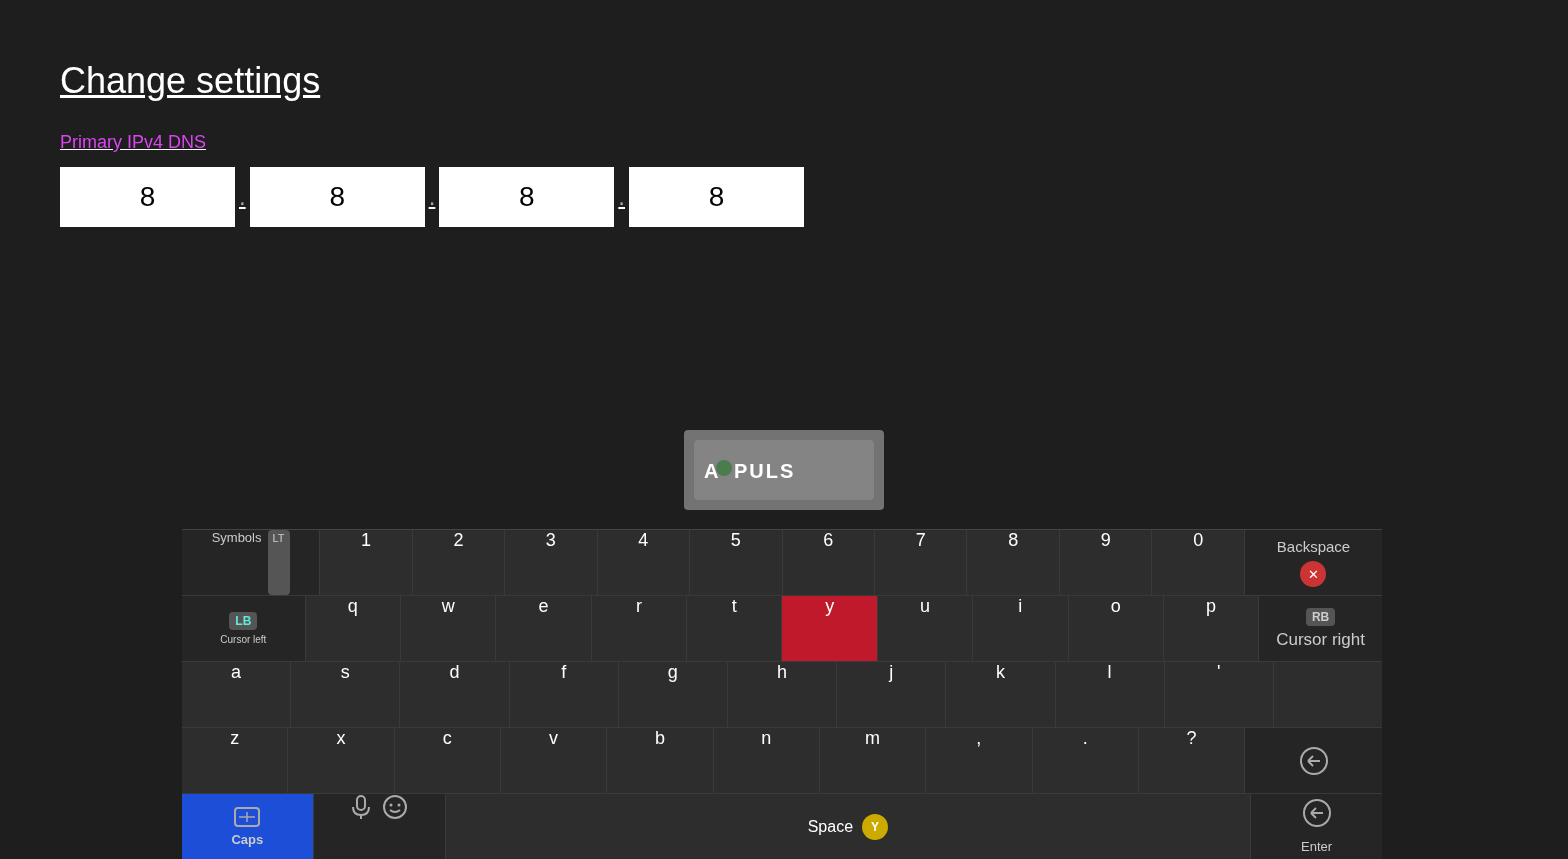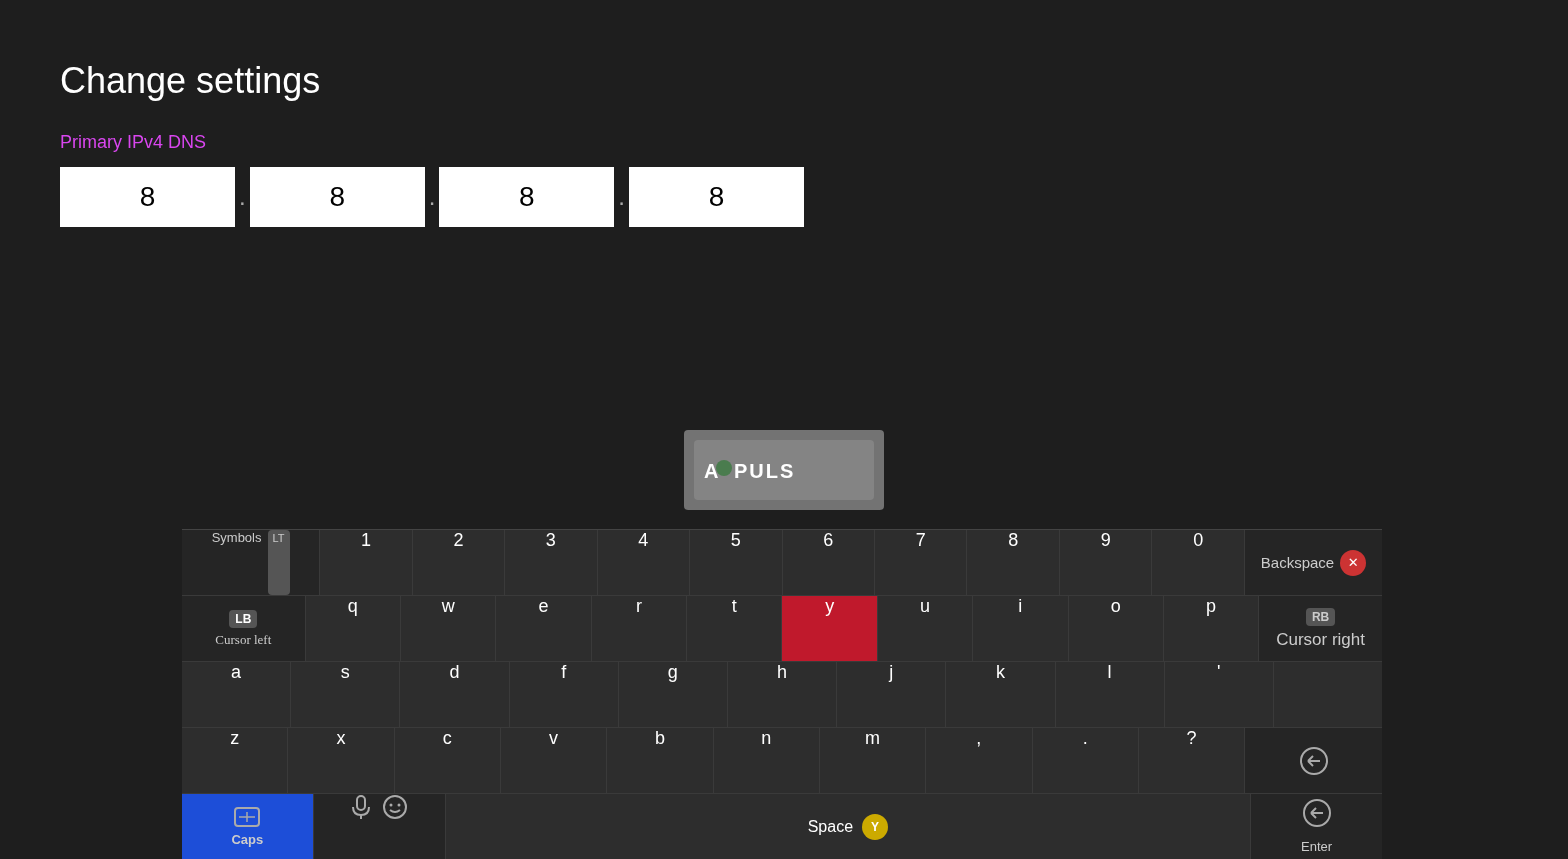--- a/index.html
+++ b/index.html
@@ -9,20 +9,21 @@
       height: 859px;
       background-color: #1e1e1e;
       font-family: 'Segoe UI', Arial, sans-serif;
       color: #ffffff;
       overflow: hidden;
       position: relative;
     }
 
     .main-content {
       padding: 60px 60px 0 60px;
+      text-decoration: underline;
     }
 
     .page-title {
       font-size: 36px;
       font-weight: 300;
       color: #ffffff;
       margin-bottom: 30px;
     }
 
     .dns-label {
@@ -186,21 +187,21 @@
       font-size: 13px;
       color: white;
     }
 
     .lb-badge {
       background: #555;
       border-radius: 4px;
       padding: 2px 6px;
       font-size: 12px;
       font-weight: bold;
-      color: #ffffff;
+      color: #5eead4;
     }
 
     .rb-badge {
       background: #555;
       border-radius: 4px;
       padding: 2px 6px;
       font-size: 12px;
       font-weight: bold;
       color: #ccc;
       text-align: center;
@@ -259,30 +260,30 @@
     <div class="key">1</div>
     <div class="key">2</div>
     <div class="key">3</div>
     <div class="key">4</div>
     <div class="key">5</div>
     <div class="key">6</div>
     <div class="key">7</div>
     <div class="key">8</div>
     <div class="key">9</div>
     <div class="key">0</div>
-    <div class="key key-backspace" style="display:flex;flex-direction:row;gap:6px;align-items:center;">
+    <div class="key key-backspace" style="display:flex;flex-direction:column;gap:6px;align-items:center;">
       <span>Backspace</span>
       <span class="icon-circle-red">✕</span>
     </div>
   </div>
 
   <div class="keyboard-row">
     <div class="key key-special" style="display:flex;flex-direction:column;align-items:center;justify-content:center;gap:4px;">
       <span class="lb-badge">LB</span>
-      <span style="font-size:13px;font-family:Liberation Serif, serif;">Cursor left</span>
+      <span style="font-size:10px;">Cursor left</span>
     </div>
     <div class="key">q</div>
     <div class="key">w</div>
     <div class="key">e</div>
     <div class="key">r</div>
     <div class="key">t</div>
     <div class="key key-highlight">y</div>
     <div class="key">u</div>
     <div class="key">i</div>
     <div class="key">o</div>

